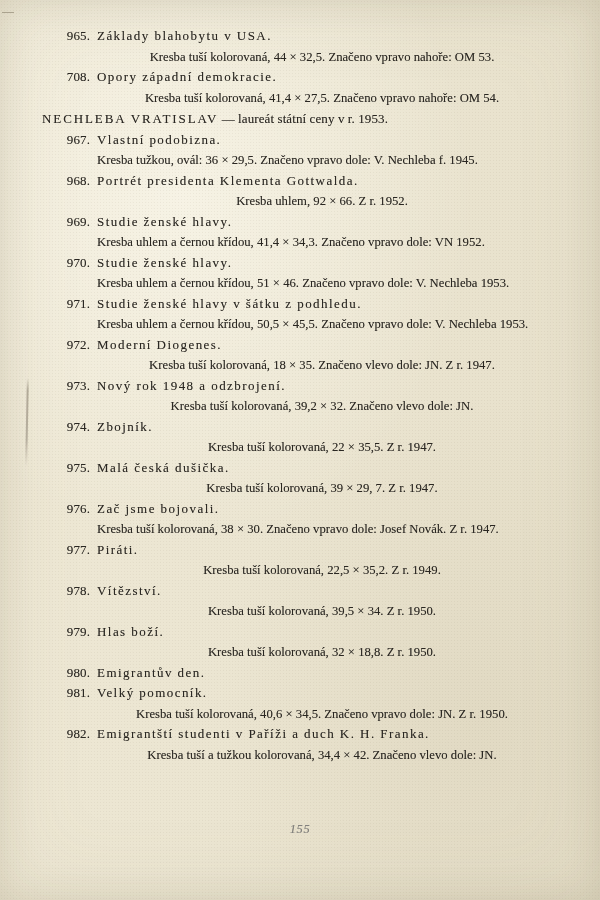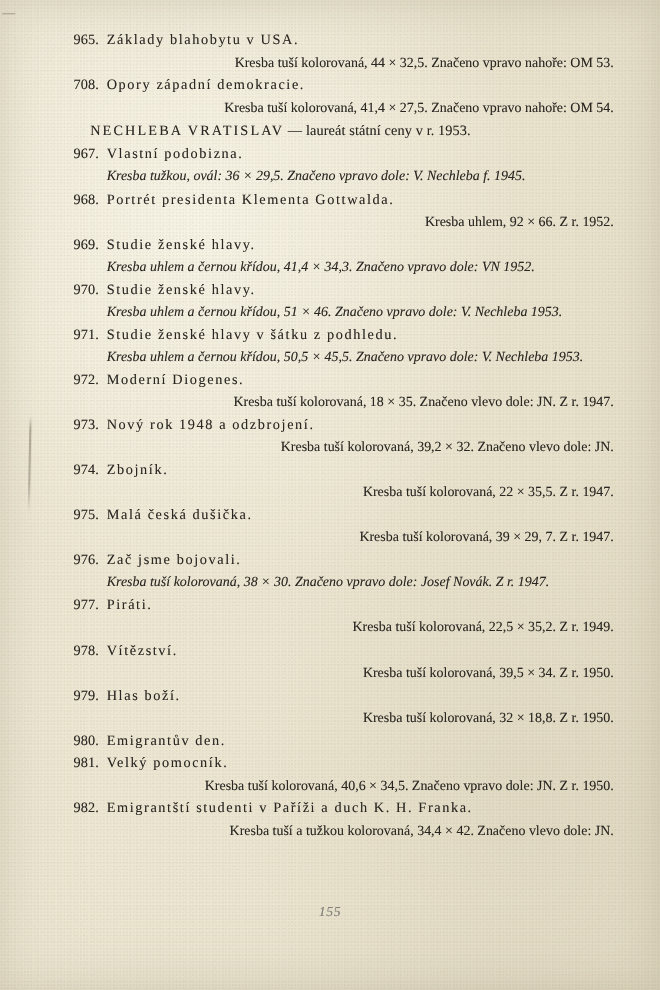--- a/index.html
+++ b/index.html
@@ -111,32 +111,31 @@
 
   .desc {
     margin-left: 55px;
     font-size: 12.7px;
     line-height: 20.4px;
     text-align: justify;
     text-justify: inter-word;
   }
 
   
-  .desc.wrap { text-align: justify; font-style: italic; }
-  .desc.nowrap { text-align: right; white-space: nowrap; margin-left: 44px; }
+  .desc.wrap { text-align: justify; }
+  .desc.nowrap { text-align: center; white-space: nowrap; margin-left: 44px; }
 
   
   .artist-heading {
     font-size: 13.0px;
     line-height: 21.5px;
     white-space: nowrap;
   }
   .artist-heading .aname {
     letter-spacing: 1.9px;
-    margin-left: 40px;
   }
   .artist-heading .asub {
     letter-spacing: .1px;
   }
   .artist-heading.indented { margin-left: 0px; }
   .artist-heading.flush { margin-left: -2px; }
 
   
   .folio {
     position: absolute;

